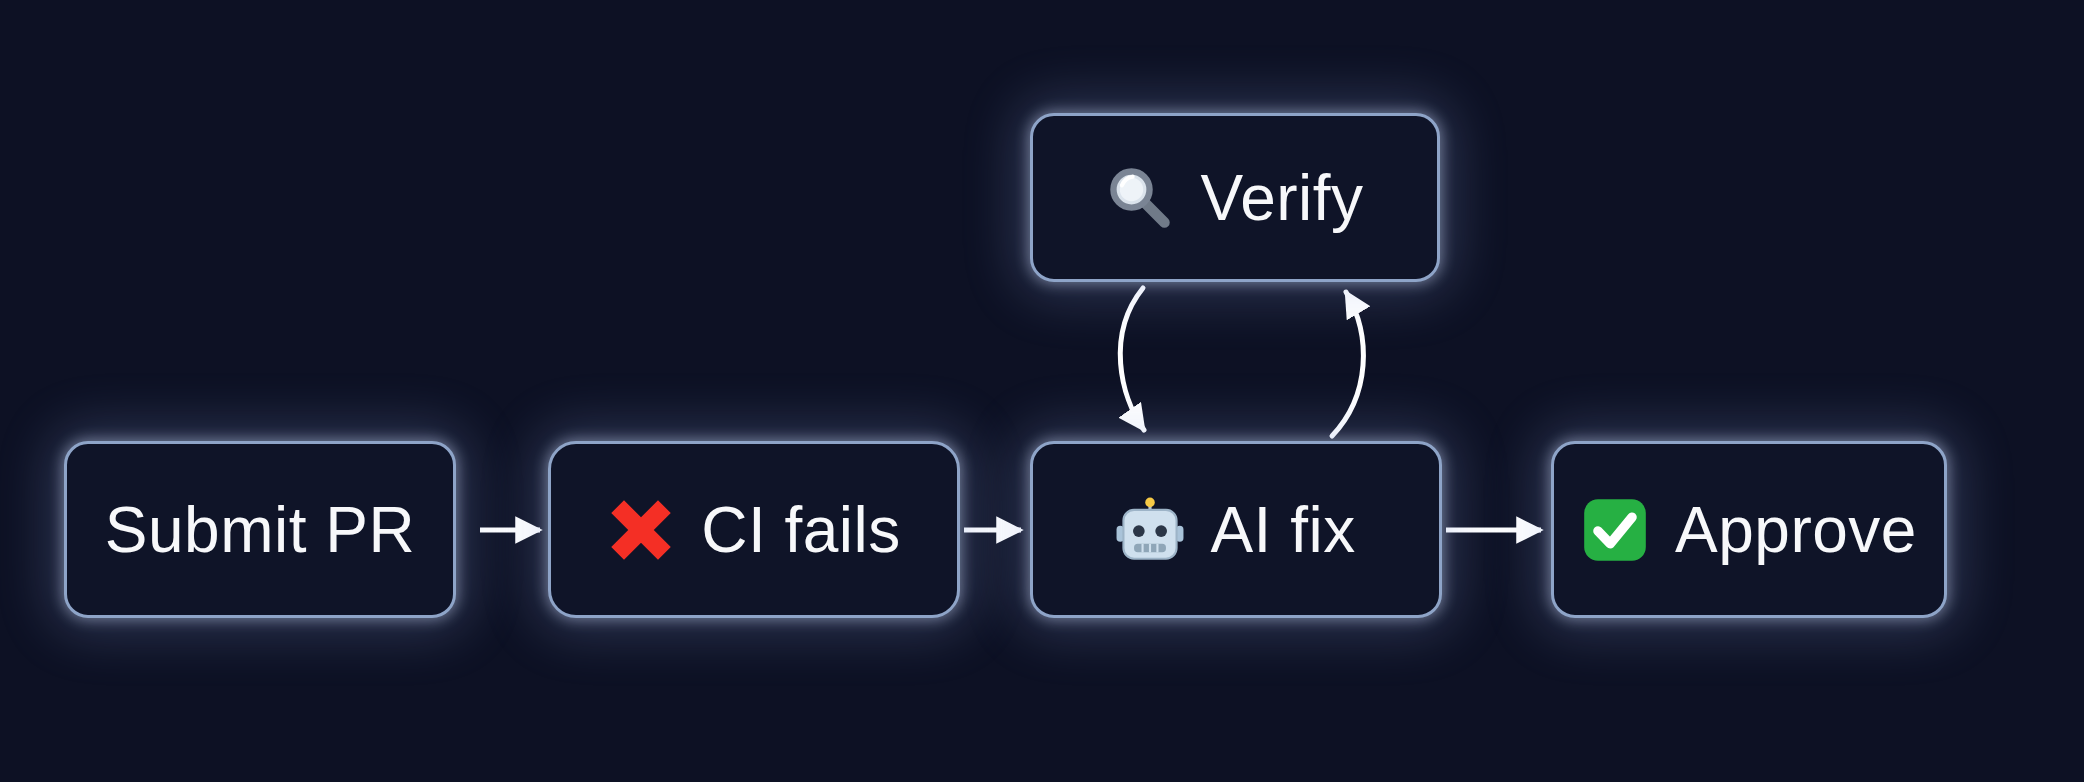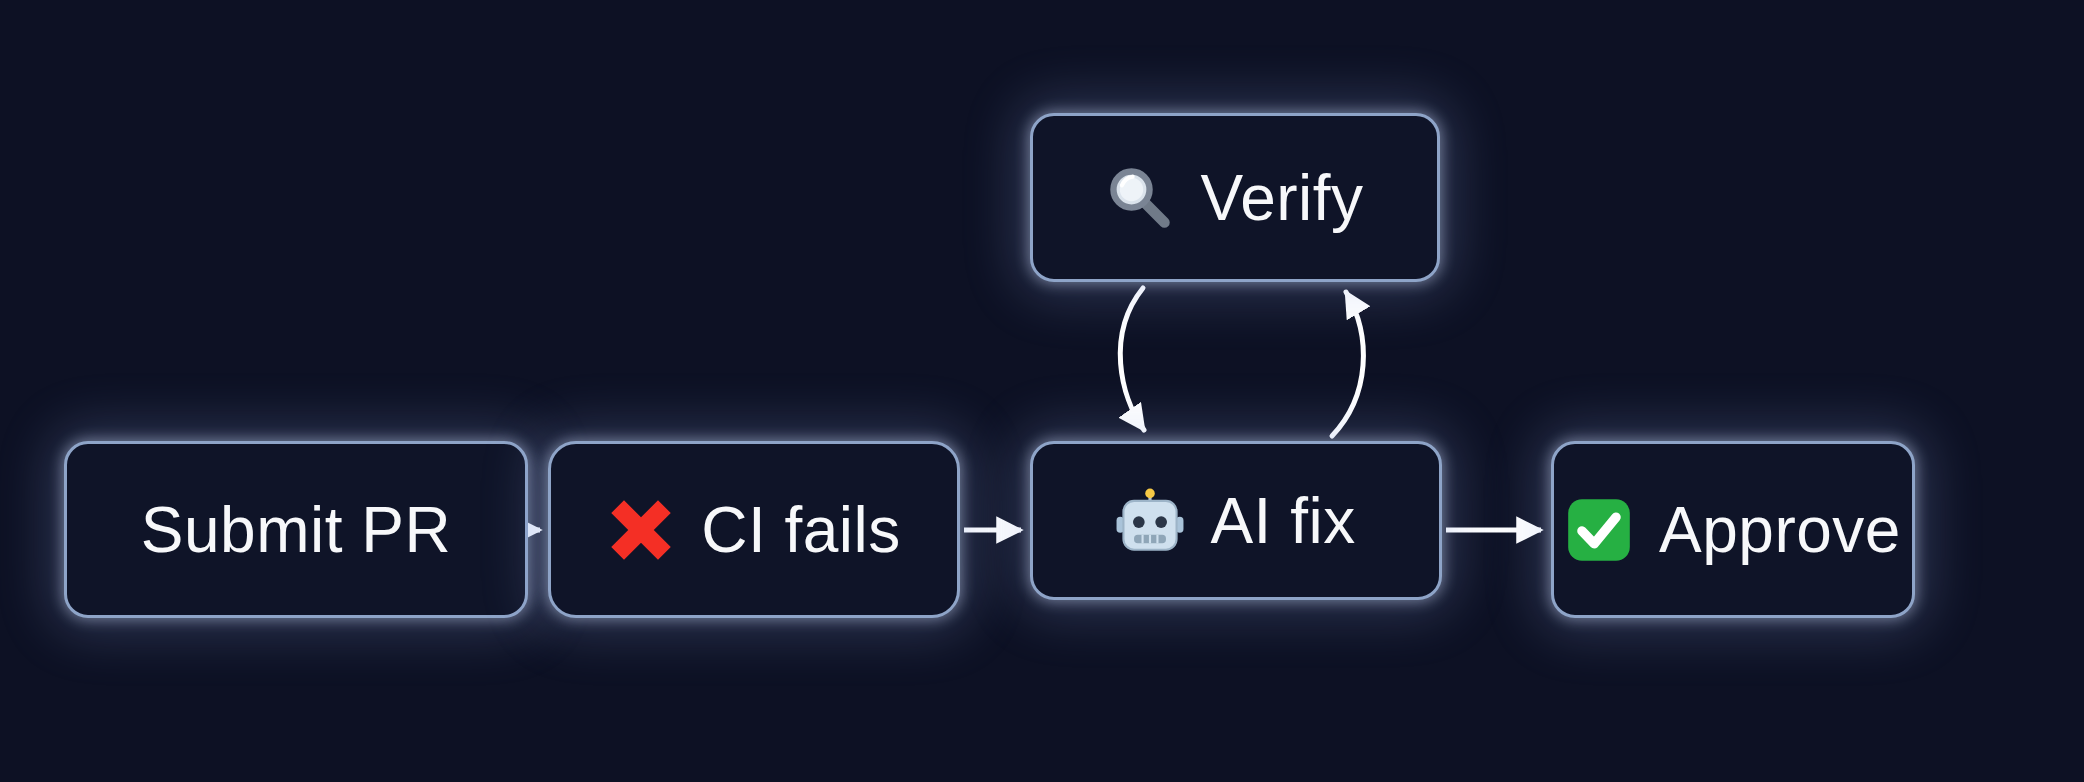--- a/index.html
+++ b/index.html
@@ -44,24 +44,24 @@
   .icon {
     width: 68px;
     height: 68px;
     display: inline-flex;
     align-items: center;
     justify-content: center;
     flex: 0 0 auto;
   }
   .icon svg { width: 100%; height: 100%; display: block; }
 
-  #node-submit  { left: 64px;   top: 441px; width: 464px; height: 177px; }
+  #node-submit  { left: 64px;   top: 441px; width: 392px; height: 177px; }
   #node-ci      { left: 548px;  top: 441px; width: 412px; height: 177px; border-radius: 28px; }
-  #node-ai      { left: 1030px; top: 441px; width: 412px; height: 159px; }
-  #node-approve { left: 1551px; top: 441px; width: 364px; height: 177px; }
+  #node-ai      { left: 1030px; top: 441px; width: 412px; height: 177px; }
+  #node-approve { left: 1551px; top: 441px; width: 396px; height: 177px; }
   #node-verify  { left: 1030px; top: 113px; width: 410px; height: 169px; }
 </style>
 </head>
 <body>
 
 <div class="canvas">
 
   <svg class="edges" viewBox="0 0 2084 782" xmlns="http://www.w3.org/2000/svg">
     <defs>
       <marker id="arrowhead" viewBox="0 0 10 10" refX="9" refY="5" markerWidth="5.5" markerHeight="5.5" orient="auto-start-reverse">

